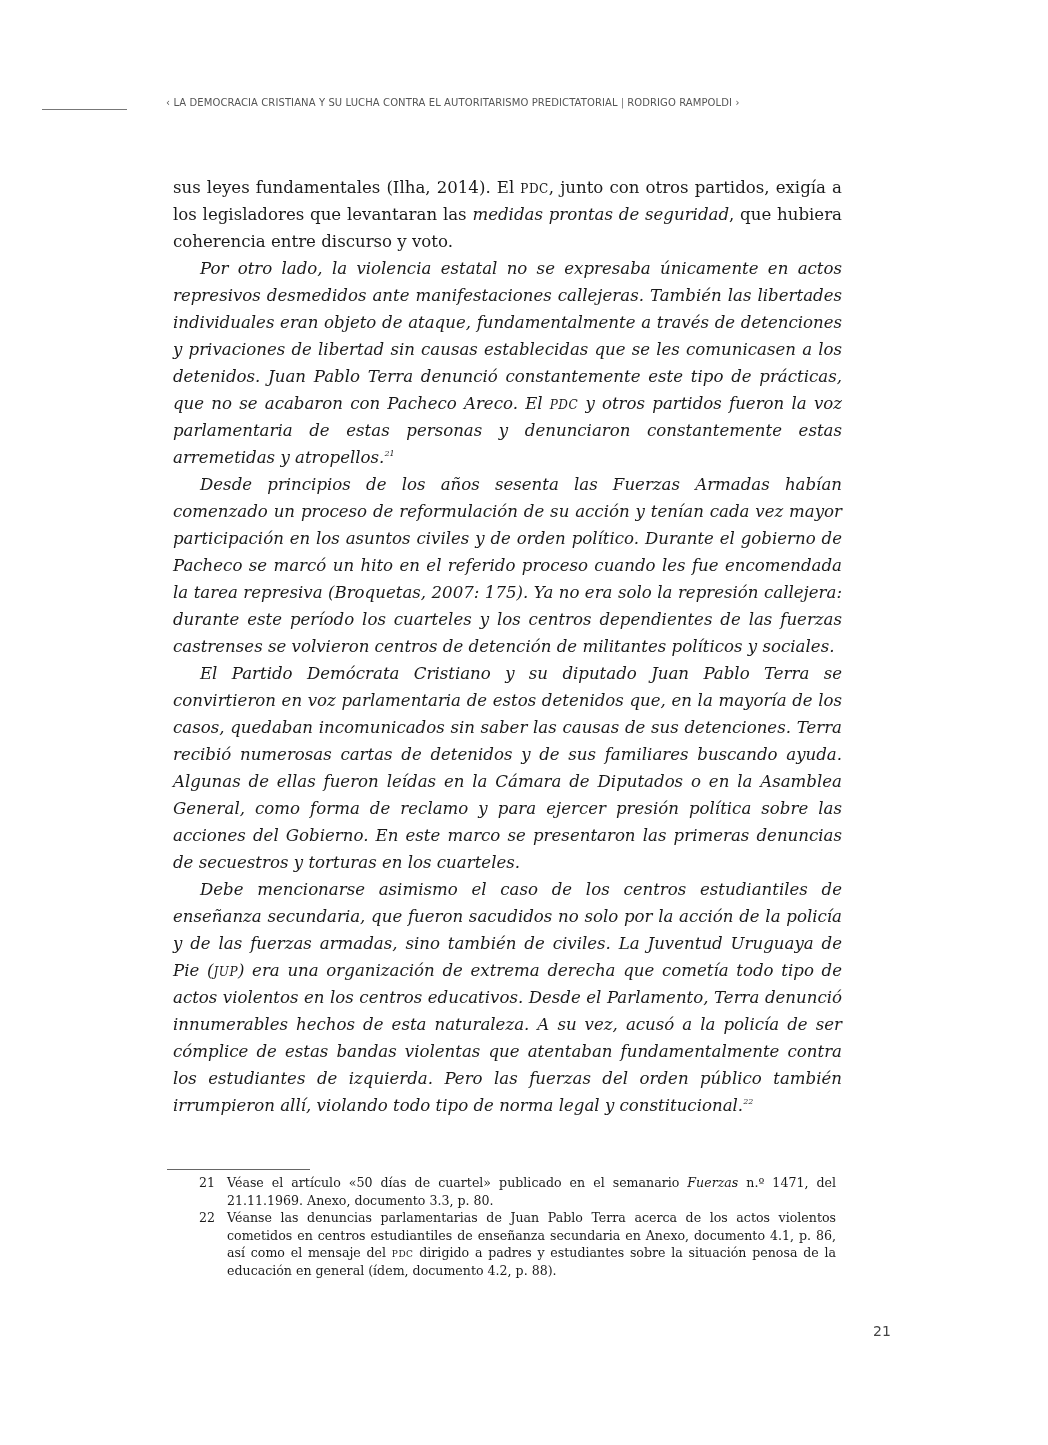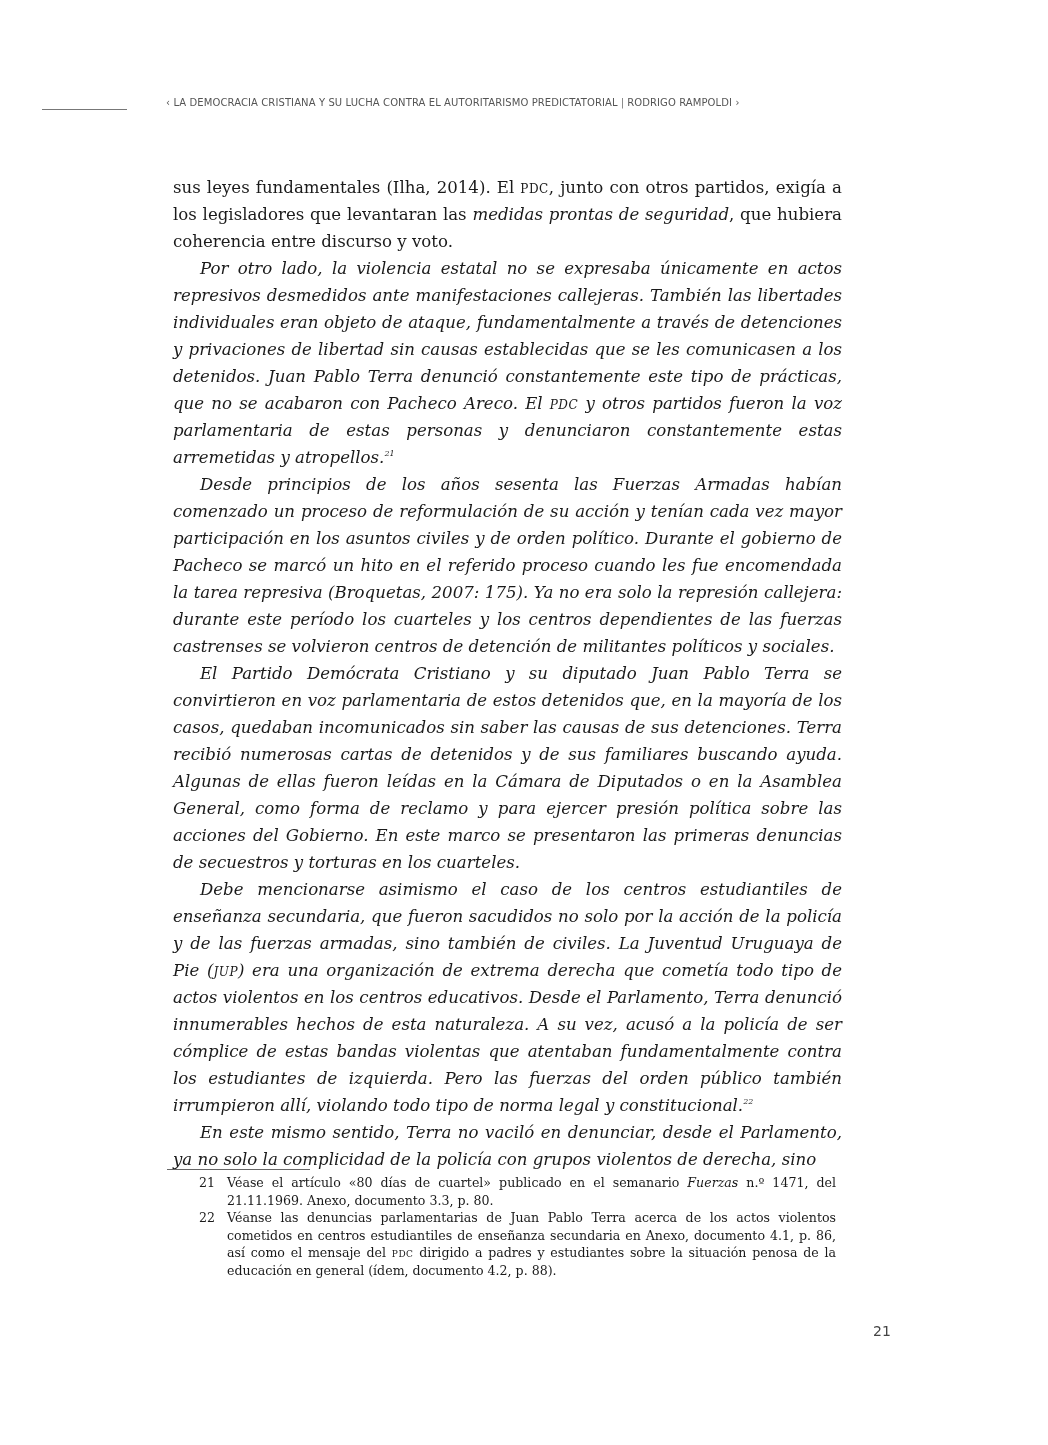--- a/index.html
+++ b/index.html
@@ -28,28 +28,27 @@
   <span>La democracia cristiana y su lucha contra el autoritarismo predictatorial</span><span class="sep">|</span><span>Rodrigo Rampoldi</span>
   <span>›</span>
 </div>
 
 <div class="body-text">
   <p><span>sus leyes fundamentales (Ilha, 2014). El </span><span class="sc">PDC</span><span>, junto con otros partidos, exigía a los legisladores que levantaran las </span><em>medidas prontas de seguridad</em><span>, que hubiera coherencia entre discurso y voto.</span></p>
   <p class="indent"><span>Por otro lado, la violencia estatal no se expresaba únicamente en actos represivos desmedidos ante manifestaciones callejeras. También las libertades individuales eran objeto de ataque, fundamentalmente a través de detenciones y privaciones de libertad sin causas establecidas que se les comunicasen a los detenidos. Juan Pablo Terra denunció constantemente este tipo de prácticas, que no se acabaron con Pacheco Areco. El </span><span class="sc">PDC</span><span> y otros partidos fueron la voz parlamentaria de estas personas y denunciaron constantemente estas arremetidas y atropellos.</span><sup>21</sup></p>
   <p class="indent"><span>Desde principios de los años sesenta las Fuerzas Armadas habían comenzado un proceso de reformulación de su acción y tenían cada vez mayor participación en los asuntos civiles y de orden político. Durante el gobierno de Pacheco se marcó un hito en el referido proceso cuando les fue encomendada la tarea represiva (Broquetas, 2007: 175). Ya no era solo la represión callejera: durante este período los cuarteles y los centros dependientes de las fuerzas castrenses se volvieron centros de detención de militantes políticos y sociales.</span></p>
   <p class="indent"><span>El Partido Demócrata Cristiano y su diputado Juan Pablo Terra se convirtieron en voz parlamentaria de estos detenidos que, en la mayoría de los casos, quedaban incomunicados sin saber las causas de sus detenciones. Terra recibió numerosas cartas de detenidos y de sus familiares buscando ayuda. Algunas de ellas fueron leídas en la Cámara de Diputados o en la Asamblea General, como forma de reclamo y para ejercer presión política sobre las acciones del Gobierno. En este marco se presentaron las primeras denuncias de secuestros y torturas en los cuarteles.</span></p>
   <p class="indent"><span>Debe mencionarse asimismo el caso de los centros estudiantiles de enseñanza secundaria, que fueron sacudidos no solo por la acción de la policía y de las fuerzas armadas, sino también de civiles. La Juventud Uruguaya de Pie (</span><span class="sc">JUP</span><span>) era una organización de extrema derecha que cometía todo tipo de actos violentos en los centros educativos. Desde el Parlamento, Terra denunció innumerables hechos de esta naturaleza. A su vez, acusó a la policía de ser cómplice de estas bandas violentas que atentaban fundamentalmente contra los estudiantes de izquierda. Pero las fuerzas del orden público también irrumpieron allí, violando todo tipo de norma legal y constitucional.</span><sup>22</sup></p>
-  <p class="indent"><span>En este mismo sentido, Terra no vaciló en denunciar, desde el Parlamento, ya no solo la complicidad de la policía con grupos violentos de derecha, sino</span></p>
 </div>
 
 <div class="fn-rule"></div>
 <div class="footnotes">
   <div class="fn">
     <span class="fn-num">21</span>
-    <span class="fn-text"><span>Véase el artículo «80 días de cuartel» publicado en el semanario </span><em>Fuerzas</em><span> n.º 1471, del 21.11.1969. Anexo, documento 3.3, p. 80.</span></span>
+    <span class="fn-text"><span>Véase el artículo «50 días de cuartel» publicado en el semanario </span><em>Fuerzas</em><span> n.º 1471, del 21.11.1969. Anexo, documento 3.3, p. 80.</span></span>
   </div>
   <div class="fn">
     <span class="fn-num">22</span>
     <span class="fn-text"><span>Véanse las denuncias parlamentarias de Juan Pablo Terra acerca de los actos violentos cometidos en centros estudiantiles de enseñanza secundaria en Anexo, documento 4.1, p. 86, así como el mensaje del </span><span class="sc">PDC</span><span> dirigido a padres y estudiantes sobre la situación penosa de la educación en general (ídem, documento 4.2, p. 88).</span></span>
   </div>
 </div>
 
 <div class="page-number">21</div>
 
 </body></html>

